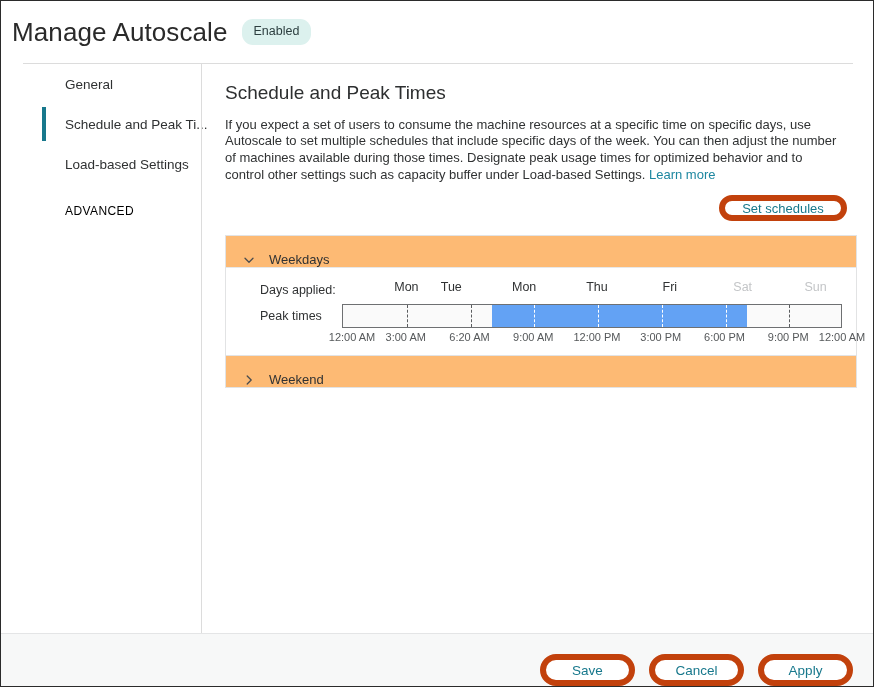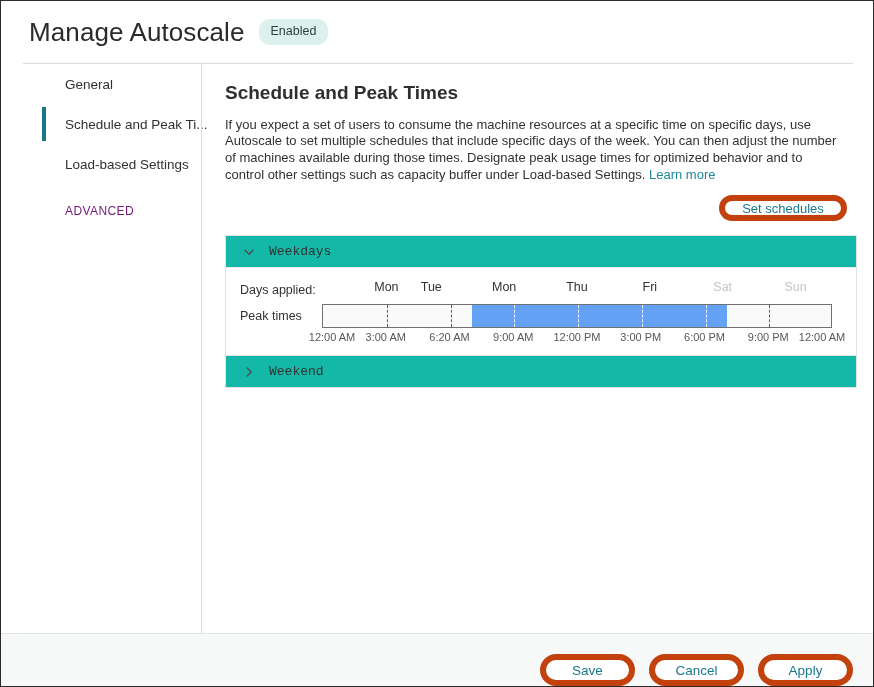--- a/index.html
+++ b/index.html
@@ -23,21 +23,21 @@
 
   
   .header {
     position: absolute;
     left: 0; top: 0;
     width: 874px;
     height: 62px;
     box-sizing: border-box;
     display: flex;
     align-items: center;
-    padding-left: 28px;
+    padding-left: 11px;
     text-align: right;
   }
   .page-title {
     font-size: 26px;
     font-weight: 400;
     color: #2a2a2a;
     letter-spacing: 0.1px;
     line-height: 1;
   }
   .status-badge {
@@ -94,36 +94,36 @@
     background: #17788c;
   }
   .nav-section {
     height: 34px;
     display: flex;
     align-items: flex-end;
     padding-left: 23px;
     padding-bottom: 4px;
     font-size: 12px;
     letter-spacing: 0.4px;
-    color: #701a75;
+    color: #000000;
     text-transform: uppercase;
   }
 
   
   .main {
     position: absolute;
     left: 201px; top: 63px;
     width: 673px;
     height: 569px;
     box-sizing: border-box;
     padding: 18px 20px 0 23px;
   }
   .section-title {
     font-size: 19px;
-    font-weight: 700;
+    font-weight: 400;
     color: #2d2f30;
     margin: 0 0 12px 0;
     line-height: 1.2;
   }
   .desc {
     font-size: 13px;
     line-height: 16.6px;
     color: #303233;
     margin: 0;
     max-width: 615px;
@@ -166,28 +166,27 @@
   }
   .acc-panel {
     border: 1px solid #e2e3e4;
     background: #ffffff;
     box-sizing: border-box;
   }
   .acc-panel + .acc-panel { border-top: none; }
   .acc-head {
     height: 31px;
     display: flex;
-    align-items: center;
-    background: #14b8a6;
+    align-items: flex-end;
+    background: #fdba74;
     padding-left: 16px;
     font-size: 13px;
     color: #303233;
     cursor: pointer;
     border-bottom: 1px solid #e7e8e9;
-    font-family: Liberation Mono, monospace;
   }
   .acc-head.collapsed { border-bottom: none; }
   .chev {
     width: 14px;
     height: 14px;
     margin-right: 13px;
     flex: 0 0 auto;
     display: inline-block;
   }
   .chev svg { display: block; }
@@ -202,20 +201,21 @@
     height: 19px;
     font-size: 12.5px;
     color: #303233;
   }
   .row-label {
     width: 82px;
     flex: 0 0 82px;
     font-size: 12.5px;
     color: #303233;
     white-space: nowrap;
+    margin-left: 20px;
   }
   .days-track {
     position: relative;
     width: 510px;
     height: 19px;
   }
   .day-name {
     position: absolute;
     top: 0;
     transform: translateX(-50%);

